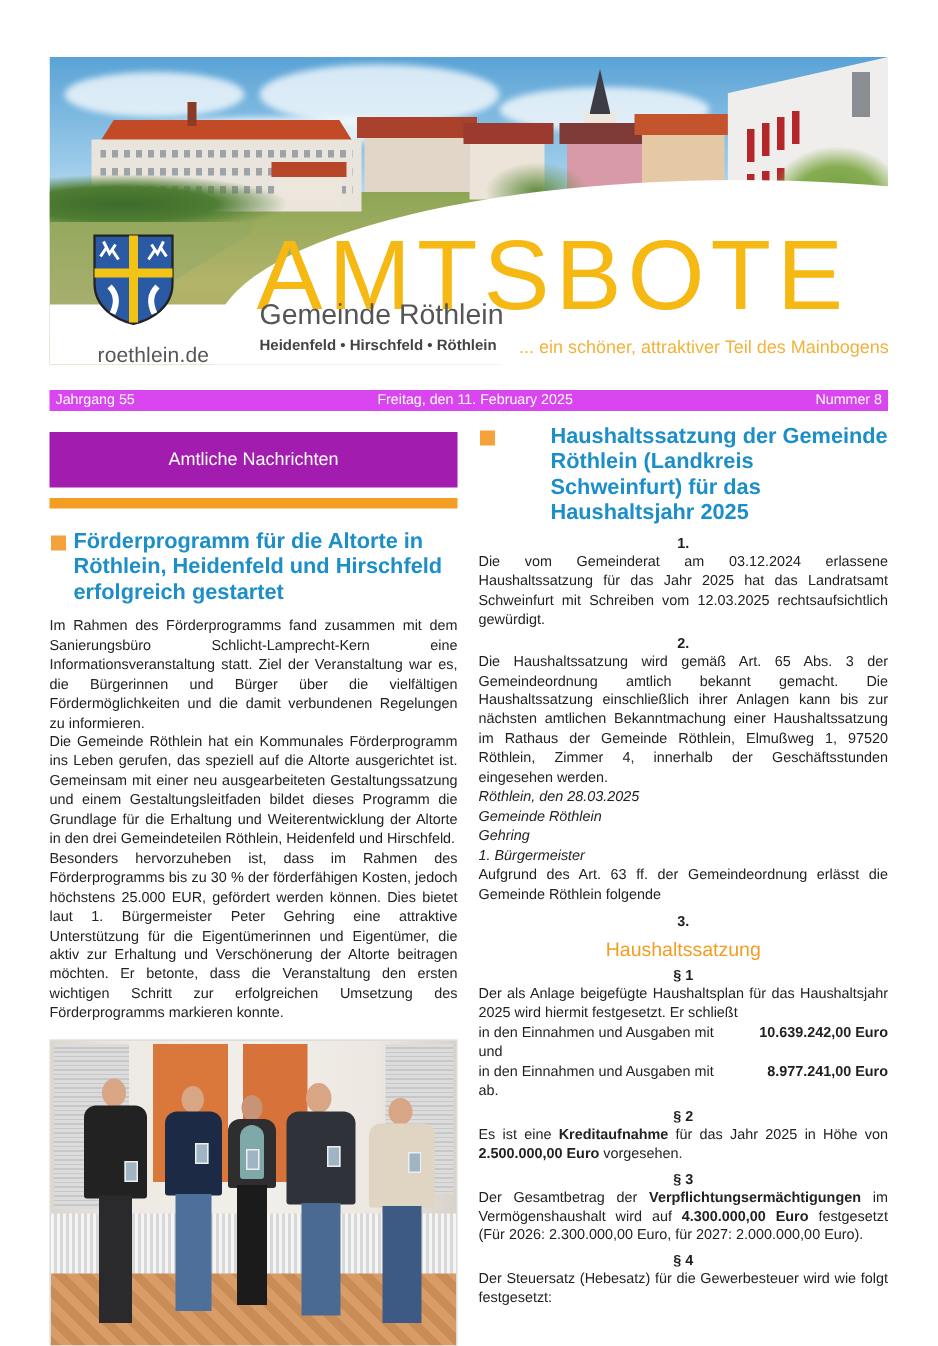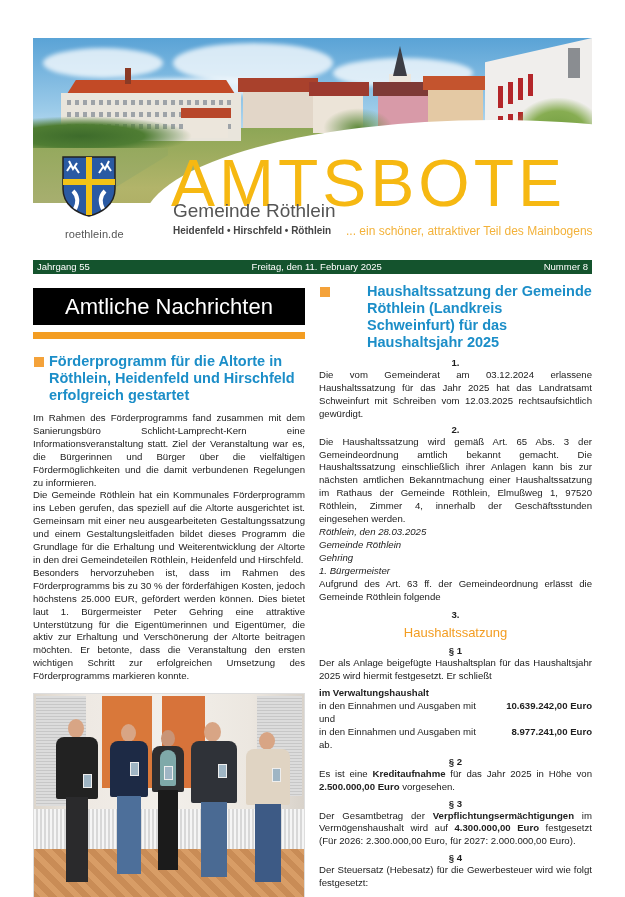--- a/index.html
+++ b/index.html
@@ -21,32 +21,32 @@
   .steeple { position: absolute; left: 360px; top: 8px; width: 14px; height: 30px; background: #3c3d44; clip-path: polygon(50% 0, 100% 100%, 0 100%); }
   .tower { position: absolute; left: 356px; top: 36px; width: 22px; height: 20px; background: #ece8df; }
   .modern { position: absolute; left: 452px; top: 0; width: 107px; height: 110px; background: #f0eeec; clip-path: polygon(0 22%, 100% 0, 100% 100%, 0 100%); }
   .modern-win { position: absolute; width: 5px; height: 22px; background: #b4262a; }
   .bush-r { position: absolute; left: 480px; top: 60px; width: 90px; height: 60px; background: radial-gradient(ellipse at 50% 60%, #6f9b3d 0%, #87ad52 45%, transparent 72%); }
   .white-curve { position: absolute; left: 110px; top: 82px; width: 700px; height: 260px; background: #ffffff; border-radius: 50% 50% 0 0 / 40% 40% 0 0; }
   .white-curve2 { position: absolute; left: 0; top: 165px; width: 559px; height: 60px; background: #ffffff; }
   .field-left { position: absolute; left: 0; top: 110px; width: 135px; height: 90px; background: linear-gradient(180deg,#95a95e,#b3b27a); clip-path: polygon(0 0, 100% 0, 100% 8%, 0 100%); }
 
   .crest { position: absolute; left: 28px; top: 117px; width: 56px; height: 62px; }
-  .crest-url { position: absolute; left: 32px; top: 190px; font-size: 11px; color: #555; letter-spacing: 0.1px; }
+  .crest-url { position: absolute; left: 32px; top: 190px; font-size: 14px; color: #555; letter-spacing: 0.1px; }
   .title-amts { position: absolute; left: 138px; top: 112px; font-size: 66px; font-weight: 400; color: #f6b812; letter-spacing: 4px; line-height: 1; }
   .subtitle { position: absolute; left: 140px; top: 163px; font-size: 19px; color: #555; line-height: 1; }
   .villages { position: absolute; left: 140px; top: 187px; font-size: 10px; font-weight: 700; color: #444; white-space: nowrap; }
   .slogan { position: absolute; left: 313px; top: 186px; font-size: 12px; color: #f3b23a; white-space: nowrap; text-align: center; }
 
   
-  .infobar { position: absolute; left: 33px; top: 260px; width: 559px; height: 14px; background: #14532d; color: #fff; font-size: 9.5px; line-height: 14px; padding: 0 4px; display: flex; justify-content: space-between; }
+  .infobar { position: absolute; left: 33px; top: 260px; width: 559px; height: 14px; background: #d946ef; color: #fff; font-size: 9.5px; line-height: 14px; padding: 0 4px; display: flex; justify-content: space-between; }
 
   
   .col-left { position: absolute; left: 33px; top: 288px; width: 272px; }
-  .banner { width: 272px; height: 37px; background: #000000; color: #fff; font-size: 22px; text-align: center; line-height: 37px; }
+  .banner { width: 272px; height: 37px; background: #a21caf; color: #fff; font-size: 12px; text-align: center; line-height: 37px; }
   .banner-line { width: 272px; height: 7px; background: #f39d22; margin-top: 7px; }
   .sec-head { display: flex; align-items: flex-start; margin-top: 14px; }
   .sq { width: 10px; height: 10px; background: #f4a23a; margin: 4px 5px 0 1px; flex: none; }
   .sec-title { color: #1c8ec8; font-size: 14.5px; font-weight: 700; line-height: 17px; }
   .body-text { font-size: 9.6px; line-height: 12.9px; text-align: justify; color: #222; margin-top: 8px; }
   .body-text p { text-align: justify; }
 
   .photo { position: relative; width: 272px; height: 205px; margin-top: 10px; background: #efe9e2; overflow: hidden; border: 1px solid #ddd; }
   .photo .wall { position: absolute; left: 0; top: 0; width: 100%; height: 160px; background: linear-gradient(90deg, #ddd6cc 0%, #eee9e3 20%, #f2efea 50%, #ece7e0 80%, #d8d2ca 100%); }
   .photo .blind-l { position: absolute; left: 2px; top: 2px; width: 50px; height: 110px; background: repeating-linear-gradient(180deg, #dcdcdc 0 2px, #c7c7c7 2px 3px); }
@@ -218,21 +218,20 @@
     <div>Gehring</div>
     <div>1. Bürgermeister</div>
   </div>
   <p class="rtext">Aufgrund des Art. 63 ff. der Gemeindeordnung erlässt die Gemeinde Röthlein folgende</p>
 
   <div class="num">3.</div>
   <div class="orange-head">Haushaltssatzung</div>
 
   <div class="para">§ 1</div>
   <p class="rtext">Der als Anlage beigefügte Haushaltsplan für das Haushaltsjahr 2025 wird hiermit festgesetzt. Er schließt</p>
-  <div class="sub-bold">im Verwaltungshaushalt</div>
   <div class="amount-row">
     <span>in den Einnahmen und Ausgaben mit</span>
     <span class="amt">10.639.242,00 Euro</span>
   </div>
   <div class="rtext">und</div>
   <div class="amount-row">
     <span>in den Einnahmen und Ausgaben mit</span>
     <span class="amt">8.977.241,00 Euro</span>
   </div>
   <div class="rtext">ab.</div>

